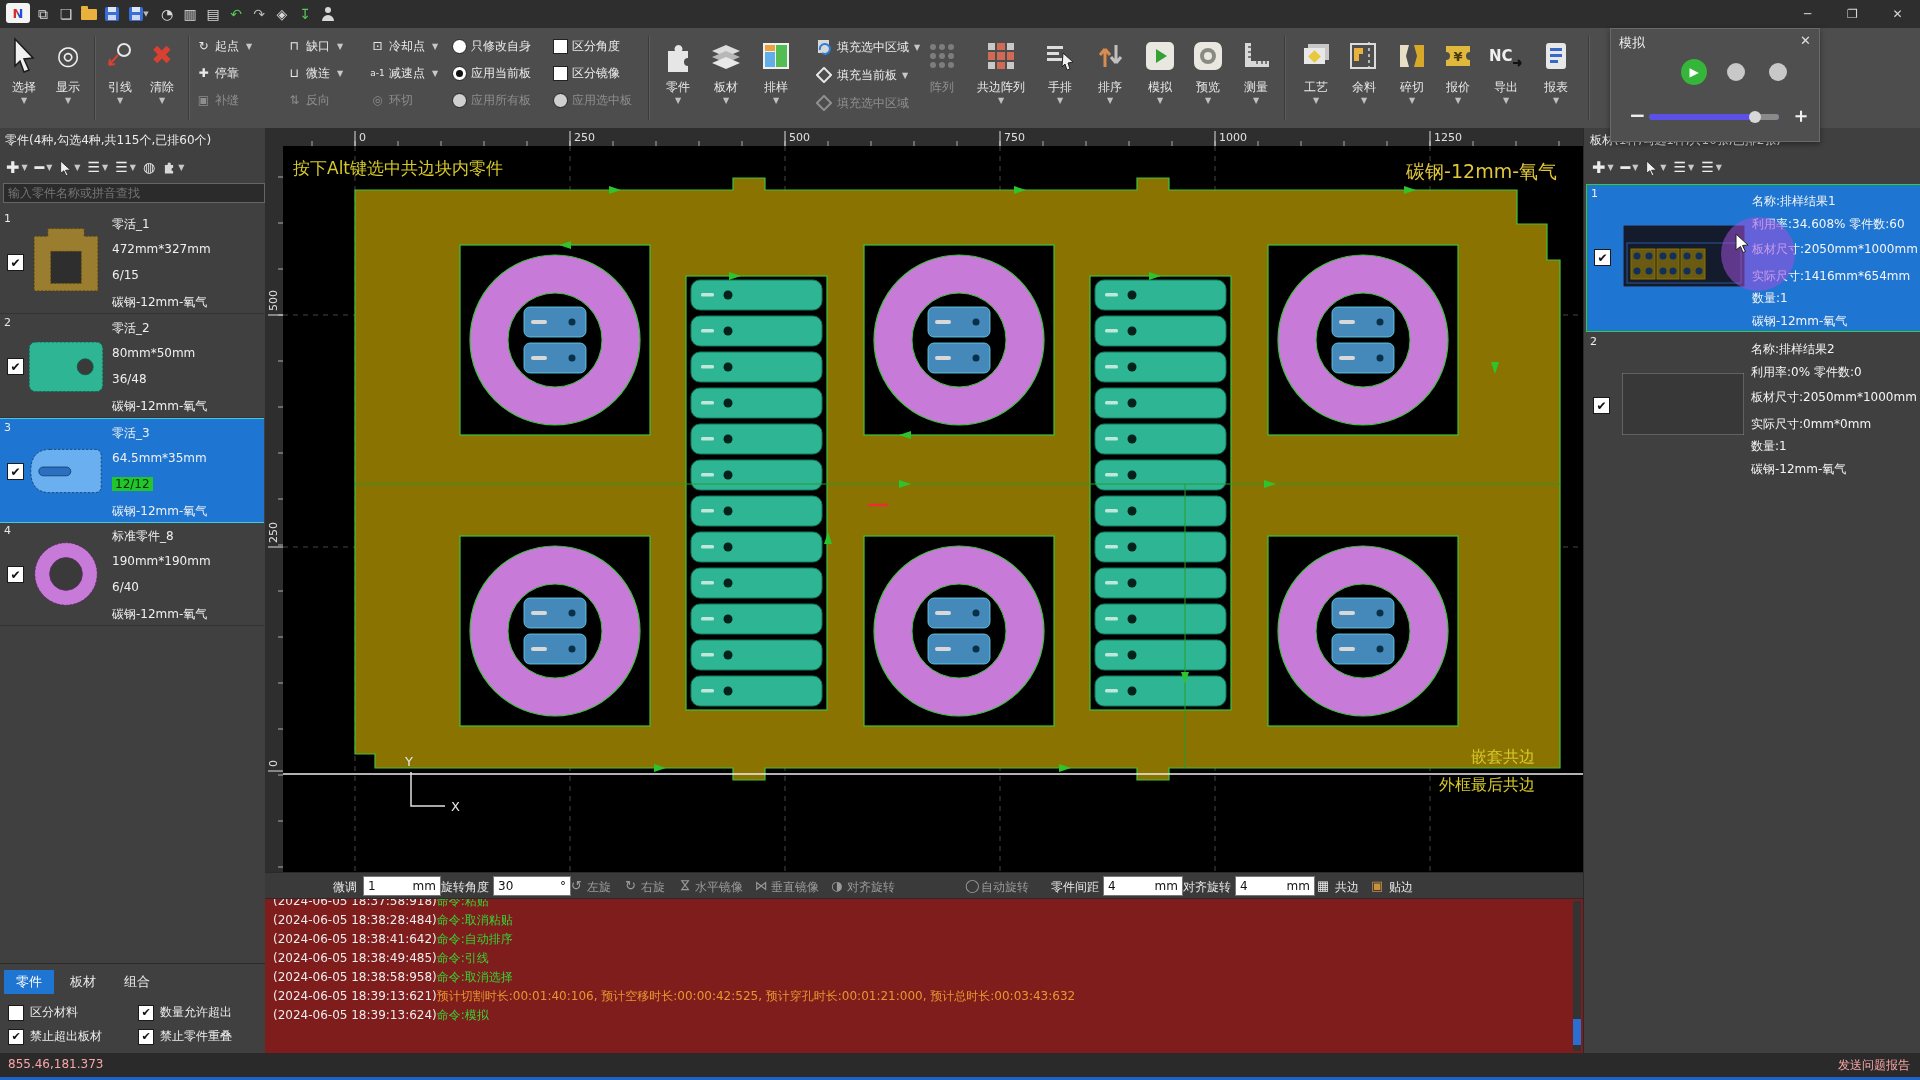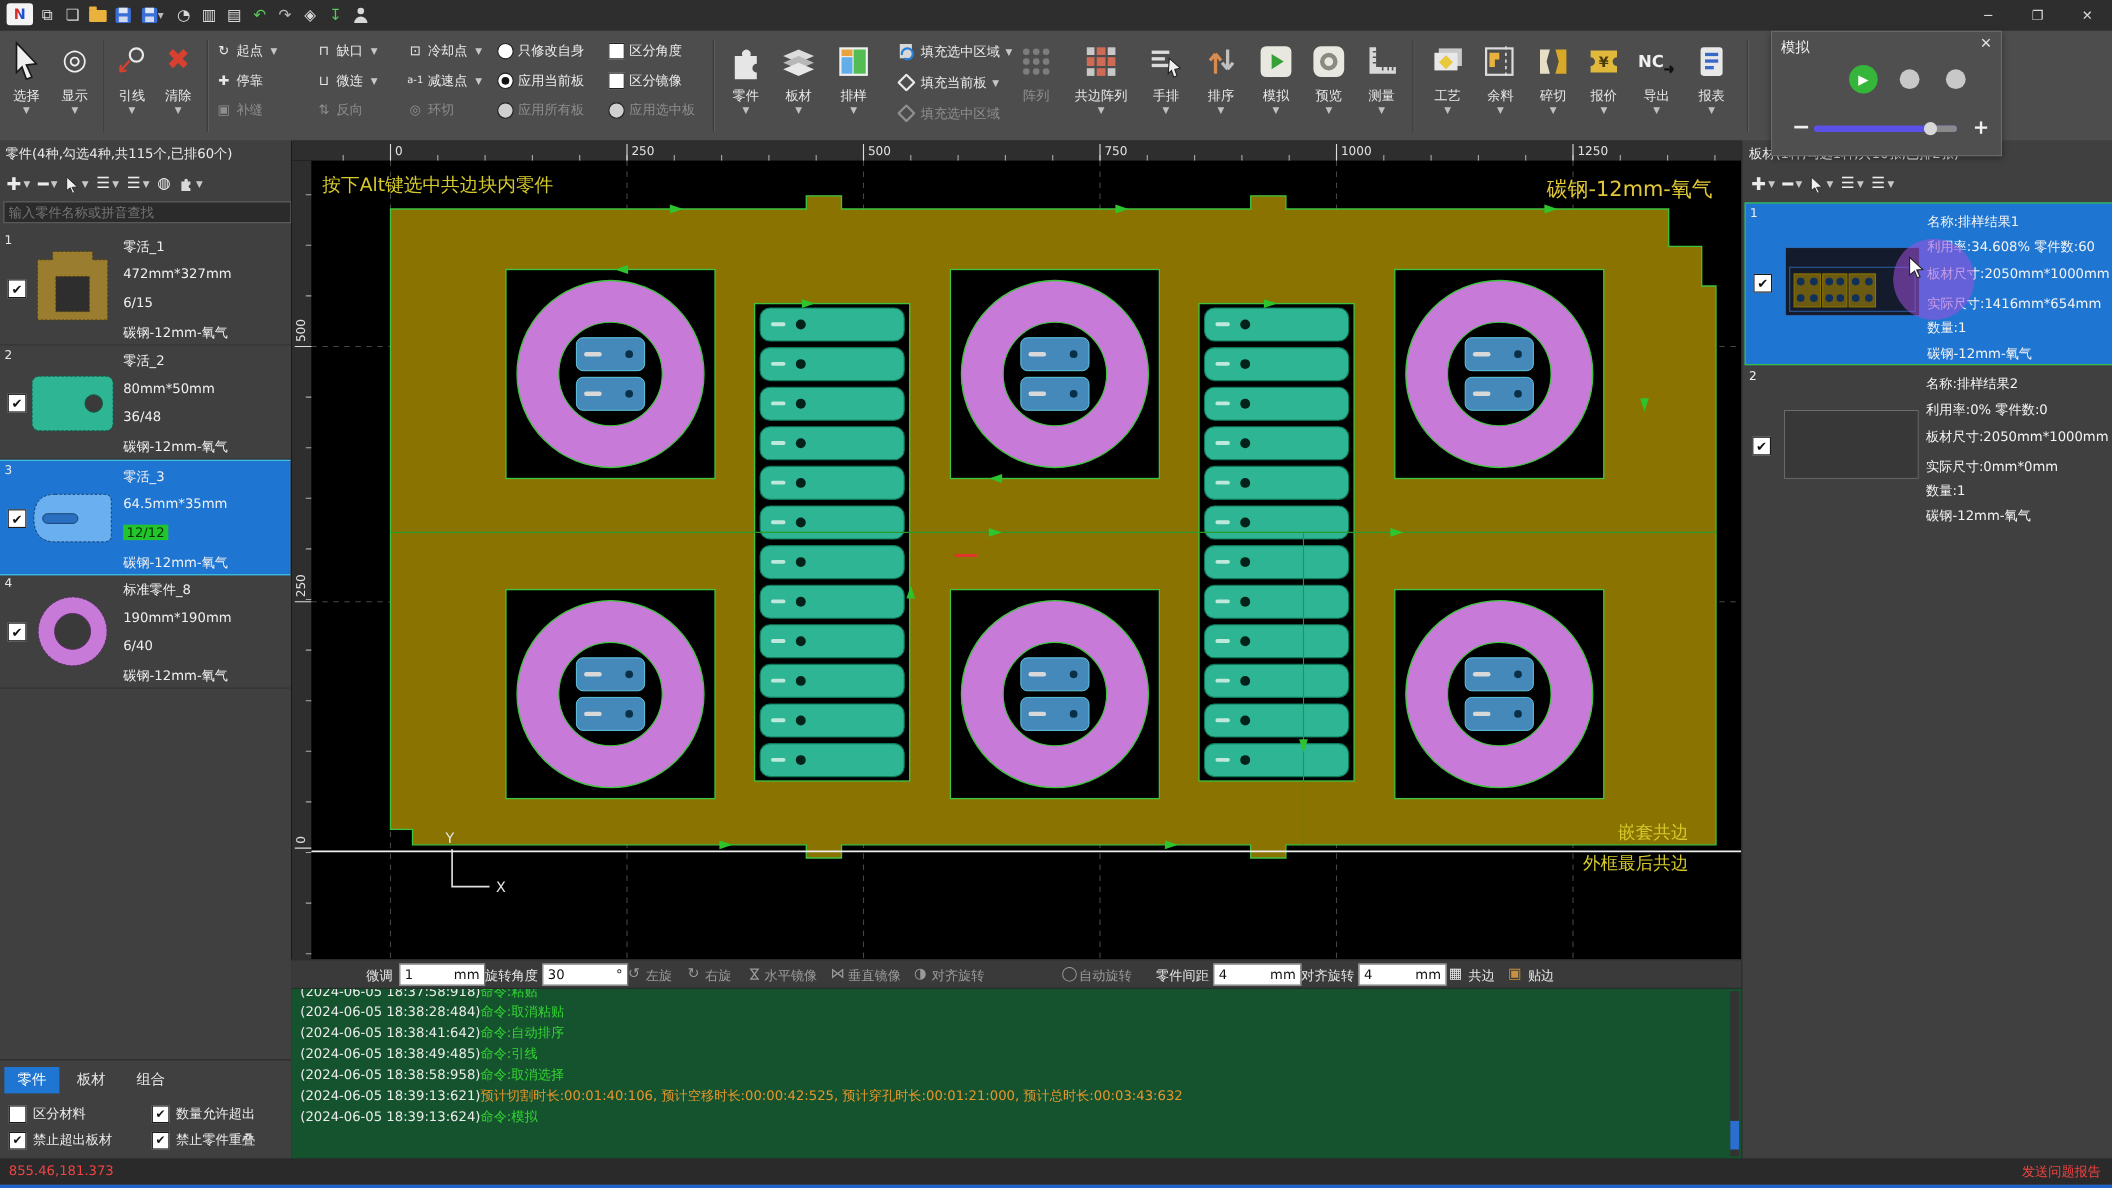--- a/index.html
+++ b/index.html
@@ -75,36 +75,36 @@
   .cbx2{width:14px;height:14px;background:#fff;border:1px solid #1a1a1a;display:flex;align-items:center;justify-content:center;font-size:11px;color:#111;font-weight:bold;}
   
   #canvas{position:absolute;left:265px;top:128px;width:1318px;height:744px;background:#000;}
   
   #microbar{position:absolute;left:265px;top:872px;width:1318px;height:26px;background:#3a3a3a;border-top:1px solid #2a2a2a;color:#e8e8e8;font-size:12px;}
   .mb-lab{position:absolute;top:6px;white-space:nowrap;}
   .mb-inp{position:absolute;top:3px;height:18px;background:#fff;border:1px solid #777;color:#111;display:flex;align-items:center;justify-content:space-between;padding:0 4px;font-size:12px;}
   .mb-ico{position:absolute;top:5px;font-size:13px;color:#9a9a9a;}
   .mb-lab.dim{color:#9a9a9a;}
   
-  #logarea{position:absolute;left:265px;top:898px;width:1318px;height:155px;background:#14532d;overflow:hidden;border-top:1px solid #2a2a2a;}
+  #logarea{position:absolute;left:265px;top:898px;width:1318px;height:155px;background:#7f1d1d;overflow:hidden;border-top:1px solid #2a2a2a;}
   .logline{position:relative;height:19px;line-height:19px;font-size:12px;white-space:nowrap;padding-left:8px;}
   .lt{color:#ececec;} .lm-cmd{color:#35d435;} .lm-stat{color:#e8962e;}
   #log-scroll{position:absolute;right:2px;top:2px;width:8px;height:150px;background:#333;}
   #log-thumb{position:absolute;left:0;bottom:6px;width:8px;height:26px;background:#2a6fd0;}
   
   #rightpanel{position:absolute;left:1583px;top:128px;width:337px;height:925px;background:#404040;border-left:1px solid #2a2a2a;color:#ececec;overflow:hidden;}
   #rp-header{position:absolute;left:6px;top:4px;font-size:12px;white-space:nowrap;}
   .sheet-item{position:absolute;left:2px;width:333px;height:146px;}
   .sheet-item.sel{background:#1f76d2;border:1px solid #38c838;}
   .sh-num{position:absolute;left:4px;top:2px;font-size:11px;color:#f0f0f0;}
   .sh-line{position:absolute;left:165px;font-size:12px;color:#f4f4f4;white-space:nowrap;}
   .sh-thumb{position:absolute;left:36px;top:40px;width:122px;height:62px;}
   .purple-cursor{position:absolute;left:134px;top:32px;width:74px;height:74px;border-radius:50%;background:rgba(158,80,220,.55);}
   
-  #statusbar{position:absolute;left:0;top:1053px;width:1920px;height:24px;background:#2a2a2a;color:#ef4444;font-size:12px;}
+  #statusbar{position:absolute;left:0;top:1053px;width:1920px;height:24px;background:#2a2a2a;color:#fca5a5;font-size:12px;}
   #status-coords{position:absolute;left:8px;top:4px;}
   #status-report{position:absolute;right:10px;top:4px;}
   #taskstrip{position:absolute;left:0;top:1077px;width:1920px;height:3px;background:#1f63c8;}
   .mouse{position:absolute;z-index:99;}
 </style>
 </head>
 <body>
 
 <div id="titlebar">
   <div id="app-logo">

